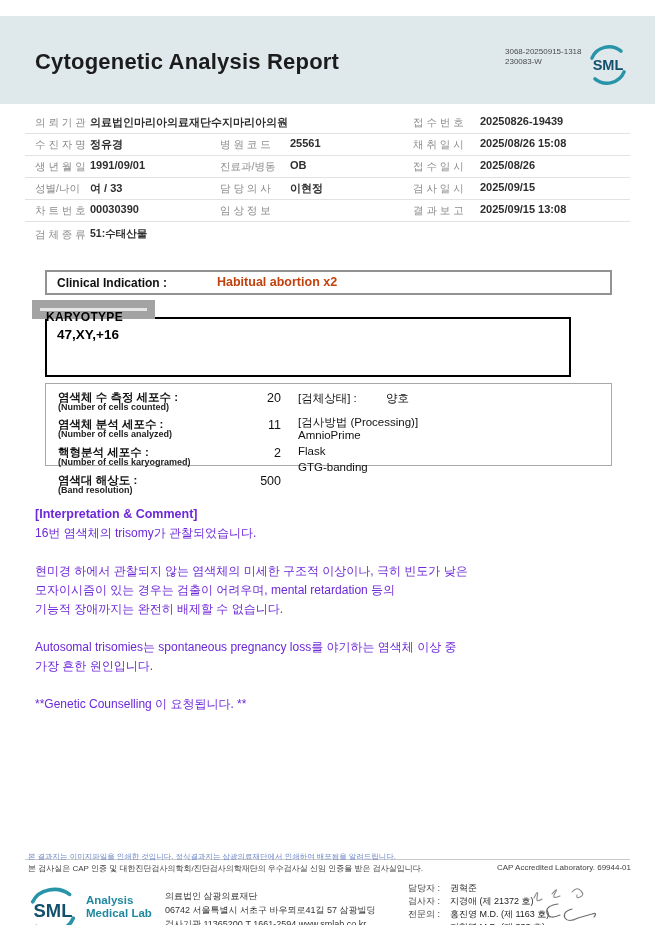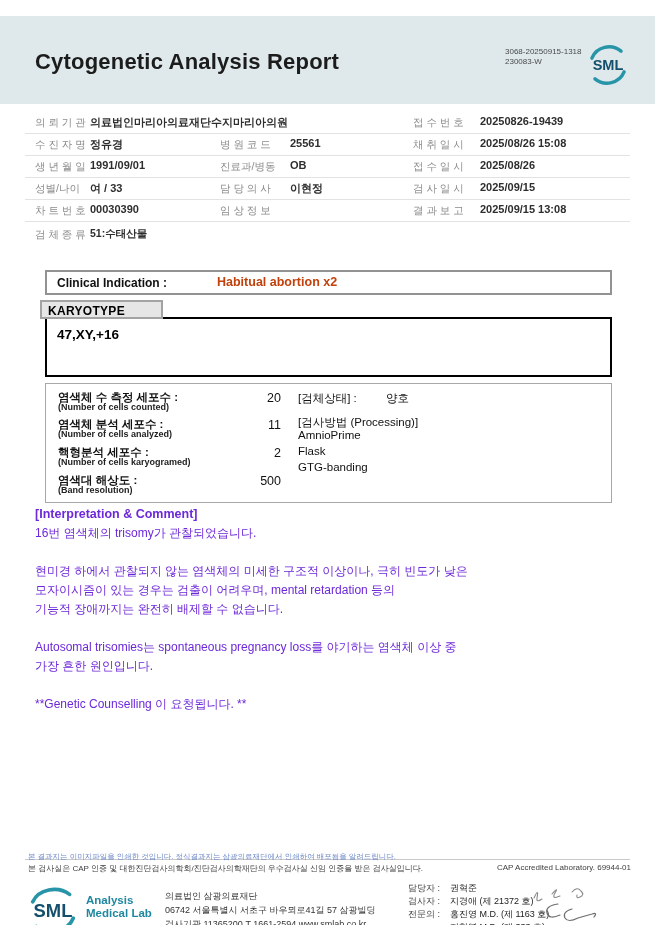--- a/index.html
+++ b/index.html
@@ -20,27 +20,27 @@
   .lbl { position:absolute; top:4px; font-size:10.5px; color:#8b8b8b; white-space:nowrap; }
   .val { position:absolute; top:3px; font-size:11px; font-weight:600; color:#2e2e2e; white-space:nowrap; }
   .c1l{left:10px;} .c1v{left:65px;} .c2l{left:195px;} .c2v{left:265px;} .c3l{left:388px;} .c3v{left:455px;}
 
   
   .clinical { position:absolute; left:45px; top:254px; width:567px; height:25px; border:2px solid #929292; background:#fff; }
   .clinical .cl-label { position:absolute; left:10px; top:4px; font-size:12px; font-weight:700; color:#111; }
   .clinical .cl-value { position:absolute; left:170px; top:3px; font-size:12.5px; font-weight:700; color:#c2410c; }
 
   
-  .karyo-tab { position:absolute; left:40px; top:284px; width:123px; height:19px; border:2px solid #a3a3a3; background:#e6e6e6; z-index:2; }
+  .karyo-tab { position:absolute; left:32px; top:284px; width:123px; height:19px; border:8px solid #a3a3a3; background:#e6e6e6; z-index:2; }
   .karyo-tab span { position:absolute; left:6px; top:2px; font-size:12px; font-weight:700; color:#000; letter-spacing:.3px; }
-  .karyo-box { position:absolute; left:45px; top:301px; width:567px; height:60px; border:2px solid #000; background:#fff; z-index:1; }
+  .karyo-box { position:absolute; left:45px; top:301px; width:526px; height:60px; border:2px solid #000; background:#fff; z-index:1; }
   .karyo-box .kv { position:absolute; left:10px; top:8px; font-size:13.5px; font-weight:700; color:#000; }
 
   
-  .counts { position:absolute; left:45px; top:367px; width:567px; height:120px; border:1px solid #a8a8a8; background:#fff; }
+  .counts { position:absolute; left:45px; top:367px; width:567px; height:83px; border:1px solid #a8a8a8; background:#fff; }
   .cnt-lbl { position:absolute; left:12px; width:230px; }
   .cnt-lbl .ko { font-size:11.5px; font-weight:700; color:#111; line-height:12px; white-space:nowrap; }
   .cnt-lbl .en { font-size:9px; font-weight:700; color:#222; line-height:9px; white-space:nowrap; }
   .cnt-val { position:absolute; left:160px; width:75px; text-align:right; font-size:12.5px; color:#111; }
   .cnt-right { position:absolute; left:252px; font-size:11.5px; color:#111; white-space:nowrap; }
 
   
   .interp { position:absolute; left:35px; top:489px; width:575px; font-size:12px; line-height:19px; color:#6d28d9; }
   .interp h3 { font-size:12.5px; font-weight:700; margin:0; }
   .interp p { margin:0 0 19px 0; white-space:pre-line; }

